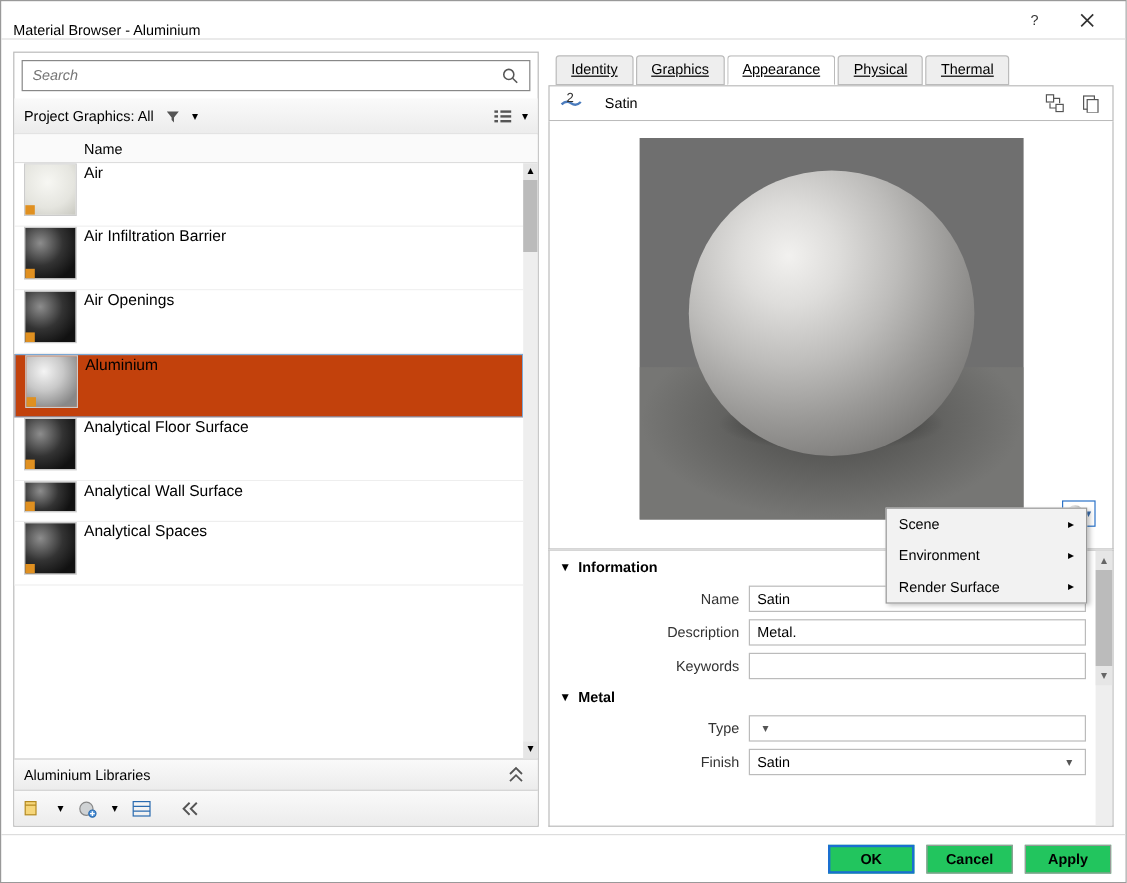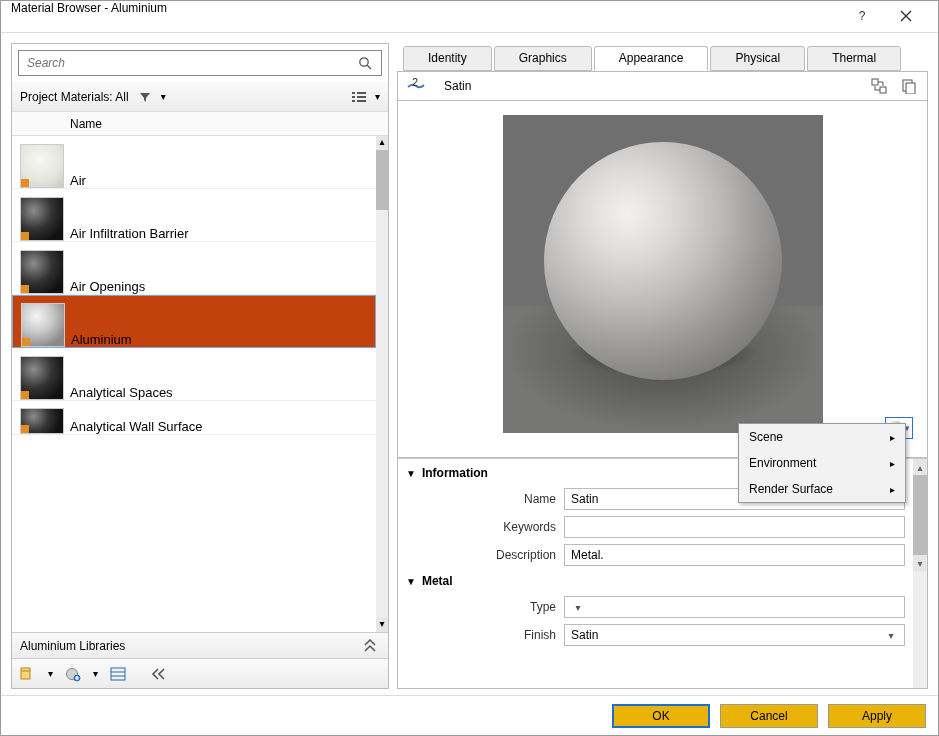--- a/index.html
+++ b/index.html
@@ -1,45 +1,45 @@
 <!DOCTYPE html>
 <html><head>
 <meta charset="utf-8">
 <style>
   * { box-sizing: border-box; font-family: "Segoe UI", Tahoma, sans-serif; font-size: 12px; }
   body { margin: 0; background: #fff; }
   .window { width: 939px; height: 736px; border: 1px solid #999; display: flex; flex-direction: column; background: #fff; }
-  .titlebar { height: 32px; display: flex; align-items: flex-start; padding: 0 10px; border-bottom: 1px solid #ddd; }
+  .titlebar { height: 32px; display: flex; align-items: flex-end; padding: 0 10px; border-bottom: 1px solid #ddd; }
   .titlebar .title { flex: 1; font-size: 12px; }
   .titlebar .btn { width: 44px; height: 30px; display: flex; align-items: center; justify-content: center; color: #333; cursor: pointer; }
   .body { flex: 1; display: flex; padding: 10px 10px 6px 10px; gap: 8px; min-height: 0; }
-  .left { width: 378px; display: flex; flex-direction: column; border: 1px solid #bbb; }
+  .left { width: 438px; display: flex; flex-direction: column; border: 1px solid #bbb; }
   .searchwrap { padding: 6px; }
   .search { border: 1px solid #888; height: 26px; display: flex; align-items: center; padding: 0 6px; background: #fff; }
   .search input { border: none; outline: none; flex: 1; font-style: italic; color: #666; background: transparent; }
   .filterbar { height: 30px; display: flex; align-items: center; padding: 0 8px; border-bottom: 1px solid #ddd; background: linear-gradient(#fafafa,#ececec); gap: 6px; }
   .filterbar .spacer { flex: 1; }
   .header-row { height: 24px; display: flex; align-items: center; padding-left: 58px; border-bottom: 1px solid #ddd; background: #fafafa; font-size: 12px; }
   .mat-list { flex: 1; overflow: hidden; position: relative; }
   .mat-scroll { position: absolute; inset: 0 12px 0 0; overflow: hidden; }
-  .mat-row { height: 53px; display: flex; align-items: flex-end; padding: 0 8px; border-bottom: 1px solid #eee; gap: 6px; background: #fff; cursor: pointer; }
+  .mat-row { height: 53px; display: flex; align-items: flex-start; padding: 0 8px; border-bottom: 1px solid #eee; gap: 6px; background: #fff; cursor: pointer; }
   .mat-row.selected { background: #c2410c; border: 1px solid #7aa8d6; }
   .mat-row .swatch { width: 44px; height: 44px; position: relative; border: 1px solid #ccc; overflow: hidden; }
   .mat-row .swatch .warn { position: absolute; left: 0; bottom: 0; width: 8px; height: 8px; background: #e09020; }
   .mat-row .label { font-size: 13px; }
   .vlistscroll { position: absolute; top: 0; right: 0; bottom: 0; width: 12px; background: #eee; display: flex; flex-direction: column; }
   .vlistscroll .thumb { background: #bbb; width: 100%; }
   .libbar { height: 26px; display: flex; align-items: center; padding: 0 8px; background: linear-gradient(#fafafa,#ececec); border-top: 1px solid #ccc; gap: 6px; }
   .libbar .spacer { flex: 1; }
   .toolrow { height: 30px; display: flex; align-items: center; padding: 0 6px; gap: 10px; border-top: 1px solid #ccc; background: linear-gradient(#fafafa,#ececec); }
   .iconbtn { width: 20px; height: 20px; display: inline-flex; align-items: center; justify-content: center; color: #555; cursor: pointer; }
 
   .right { flex: 1; display: flex; flex-direction: column; min-width: 0; }
   .tabs { height: 28px; display: flex; align-items: flex-end; padding-left: 6px; gap: 2px; }
-  .tab { border: 1px solid #bbb; border-bottom: 1px solid #bbb; padding: 4px 24px 5px; background: #eee; border-radius: 3px 3px 0 0; cursor: pointer; }
+  .tab { border: 1px solid #bbb; border-bottom: 1px solid #bbb; padding: 4px 12px 5px; background: #eee; border-radius: 3px 3px 0 0; cursor: pointer; text-decoration: underline; }
   .tab.active { background: #fff; border-bottom-color: #fff; position: relative; top: 0; font-weight: 400; }
   .propname { height: 30px; border: 1px solid #bbb; display: flex; align-items: center; gap: 10px; padding: 0 8px; background: #fff; }
   .propname .spacer { flex: 1; }
   .preview-wrap { border: 1px solid #bbb; border-top: none; background: #fff; padding: 14px 14px 0 14px; position: relative; }
   .preview { margin: 0 auto; height: 318px; width: 320px; position: relative; background: #6f6f6f; overflow: hidden; }
   .floor { position: absolute; left: 0; right: 0; bottom: 0; height: 40%; background: radial-gradient(ellipse at 50% 35%, #4a4a4a 0%, #5c5c5a 30%, #767674 70%); }
   .shadow { position: absolute; left: 50%; bottom: 18%; width: 190px; height: 46px; background: radial-gradient(ellipse, rgba(0,0,0,0.55) 0%, rgba(0,0,0,0) 70%); transform: translateX(-50%); border-radius: 50%; }
   .sphere { position: absolute; left: 50%; top: 46%; width: 238px; height: 238px; border-radius: 50%; transform: translate(-50%,-50%);
             background: radial-gradient(circle at 35% 30%, #f2f1ef 0%, #dedddb 18%, #bdbcba 40%, #9a9997 60%, #7a7977 80%, #5f5e5c 100%); }
   .scene-btn { position: absolute; right: 14px; bottom: 18px; width: 28px; height: 22px; border: 1px solid #2a72c8; background: #fff; display: flex; align-items: center; justify-content: center; cursor: pointer; }
@@ -54,21 +54,21 @@
   .section-head { height: 24px; display: flex; align-items: center; font-weight: bold; gap: 6px; }
   .form-row { display: flex; align-items: center; height: 28px; gap: 8px; }
   .form-row label { width: 150px; text-align: right; color: #333; }
   .form-row .val { flex: 1; border: 1px solid #bbb; height: 22px; padding: 2px 6px; display: flex; align-items: center; background: #fff; }
   .form-row .dd { width: 14px; text-align: center; color: #555; }
   .pscroll { position: absolute; top: 0; right: 0; bottom: 0; width: 14px; background: #eee; }
   .pscroll .arrow { height: 16px; display: flex; align-items: center; justify-content: center; color: #666; background: #e6e6e6; cursor: pointer; }
   .pscroll .thumb { background: #bbb; height: 80px; width: 100%; }
 
   .footer { height: 40px; display: flex; align-items: center; justify-content: flex-end; padding: 0 12px; gap: 10px; border-top: 1px solid #ddd; }
-  .footer button { width: 98px; height: 24px; border: 1px solid #999; background: #eab308; cursor: pointer; }
+  .footer button { width: 72px; height: 24px; border: 1px solid #999; background: #22c55e; cursor: pointer; font-weight: bold; }
   .footer button.primary { border: 2px solid #1a6fd1; }
   .chev { font-size: 10px; }
   .swatch-dark { background: radial-gradient(circle at 30% 30%, #8d8d8d 0%, #333 45%, #111 80%); }
   .swatch-alum { background: radial-gradient(circle at 35% 30%, #f4f4f4 0%, #c8c8c8 40%, #888 80%); }
   .swatch-air  { background: radial-gradient(circle at 45% 35%, #f7f7f3 0%, #e5e5df 60%, #c8c8c0 100%); }
   .notch { position: absolute; top: 4px; left: 14px; font-size: 11px; color: #333; }
 </style>
 </head>
 <body>
 
@@ -92,21 +92,21 @@
           <input placeholder="Search" style="">
           <span class="iconbtn">
             <svg width="14" height="14" viewBox="0 0 14 14">
                 <circle cx="6" cy="6" r="4.2" fill="none" stroke="#555" stroke-width="1.3"></circle>
                 <path d="M9.2 9.2 L13 13" stroke="#555" stroke-width="1.3"></path>
               </svg>
           </span>
         </div>
       </div>
       <div class="filterbar">
-        <span>Project Materials: All</span>
+        <span>Project Graphics: All</span>
         <span class="iconbtn">
           <svg width="12" height="12" viewBox="0 0 12 12">
               <path d="M1 2 H11 L7 7 V11 L5 9 V7 Z" fill="#555"></path>
             </svg>
         </span>
         <span class="chev">▾</span>
         <span class="spacer"></span>
         <span class="iconbtn">
           <svg width="16" height="14" viewBox="0 0 16 14">
               <rect x="1" y="2" width="3" height="2" fill="#555"></rect>
@@ -144,27 +144,33 @@
           <div class="mat-row selected">
             <div class="swatch swatch-alum">
                 <div class="warn"></div>
               </div>
             <div class="label">Aluminium</div>
           </div>
           <div class="mat-row">
             <div class="swatch swatch-dark">
                 <div class="warn"></div>
               </div>
-            <div class="label">Analytical Spaces</div>
+            <div class="label">Analytical Floor Surface</div>
           </div>
           <div class="mat-row" style="height:34px">
             <div class="swatch swatch-dark" style="height:26px">
                 <div class="warn"></div>
               </div>
             <div class="label">Analytical Wall Surface</div>
+          </div>
+          <div class="mat-row">
+            <div class="swatch swatch-dark">
+                <div class="warn"></div>
+              </div>
+            <div class="label">Analytical Spaces</div>
           </div>
         </div>
         <div class="vlistscroll">
           <div style="height:14px;background:#e6e6e6;text-align:center" class="chev">▴</div>
           <div class="thumb" style="height:60px"></div>
           <div style="flex:1"></div>
           <div style="height:14px;background:#e6e6e6;text-align:center" class="chev">▾</div>
         </div>
       </div>
 
@@ -276,29 +282,29 @@
             <span class="chev">▼</span>
             <span>Information</span>
           </div>
           <div class="form-row">
             <label>Name</label>
             <div class="val">
                 <span>Satin</span>
               </div>
           </div>
           <div class="form-row">
+            <label>Description</label>
+            <div class="val">
+                <span>Metal.</span>
+              </div>
+          </div>
+          <div class="form-row">
             <label>Keywords</label>
             <div class="val">
                 <span></span>
-              </div>
-          </div>
-          <div class="form-row">
-            <label>Description</label>
-            <div class="val">
-                <span>Metal.</span>
               </div>
           </div>
 
           <div class="section-head">
             <span class="chev">▼</span>
             <span>Metal</span>
           </div>
           <div class="form-row">
             <label>Type</label>
             <div class="val">

